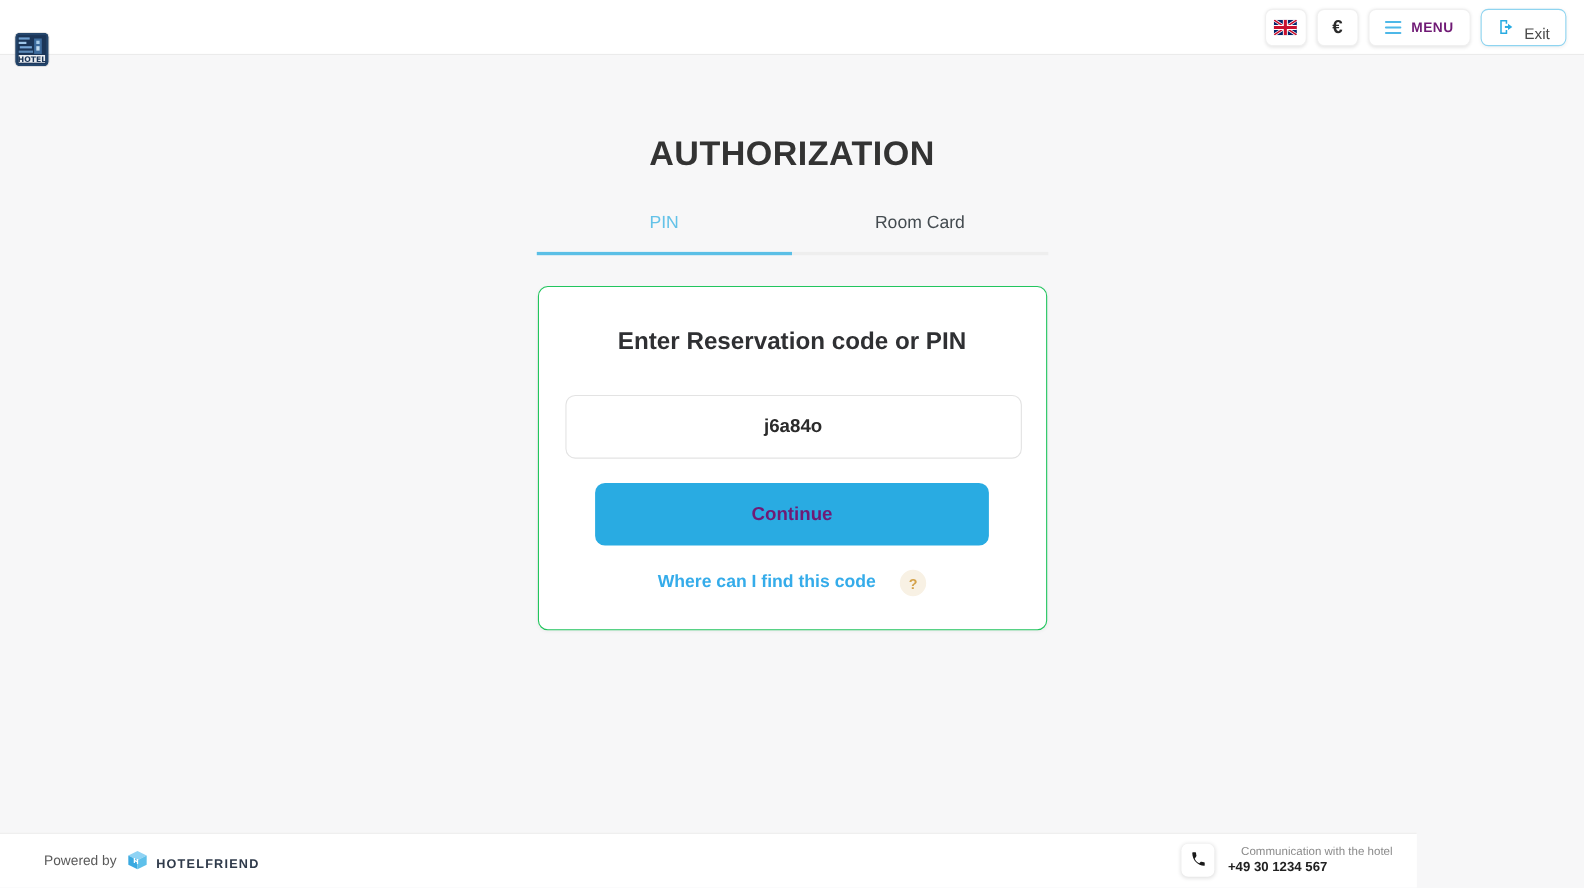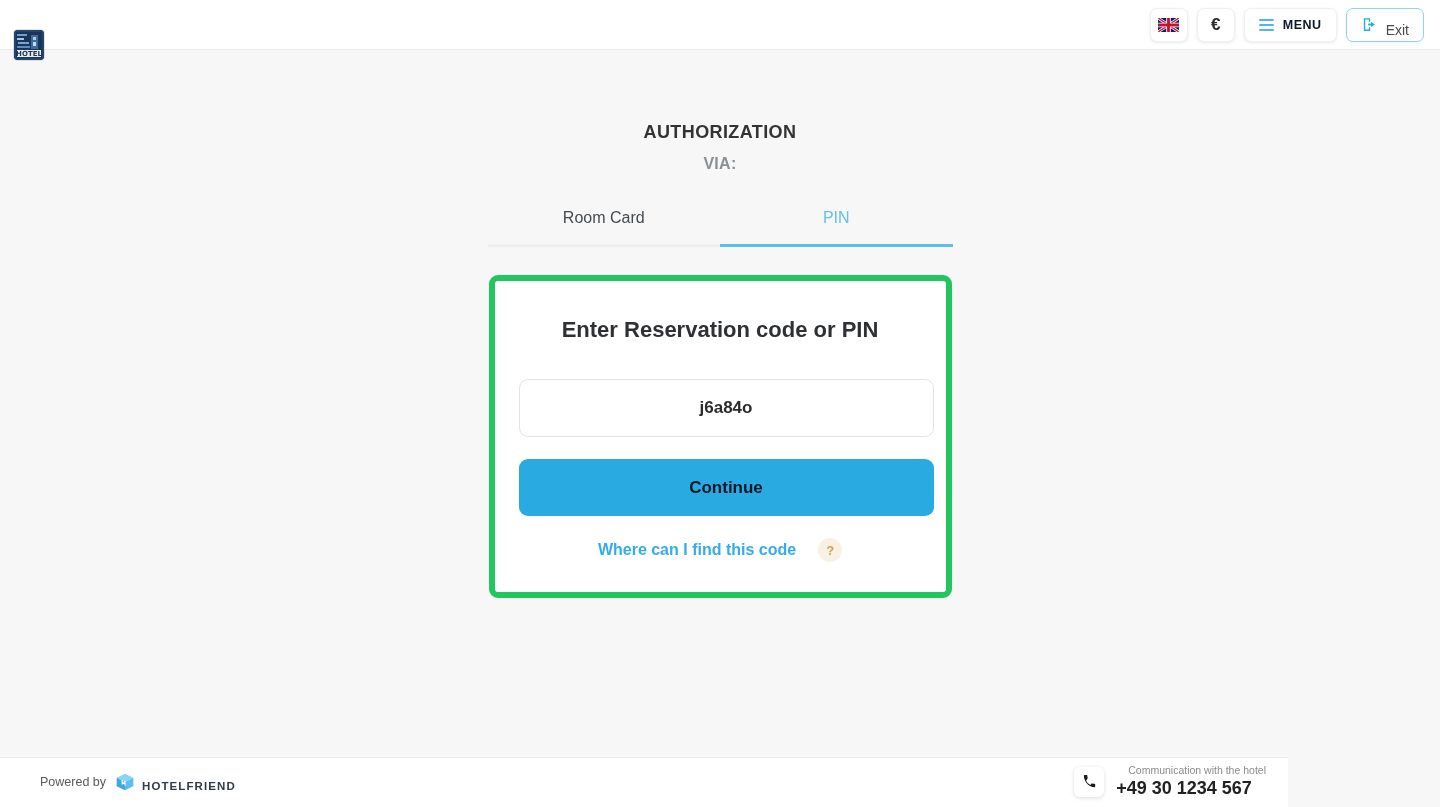--- a/index.html
+++ b/index.html
@@ -95,21 +95,21 @@
     display: block;
     height: 2px;
     background: #4db8e8;
     border-radius: 2px;
   }
 
   .menu-label {
     font-size: 12.5px;
     font-weight: 700;
     letter-spacing: 0.5px;
-    color: #0f172a;
+    color: #701a75;
   }
 
   .hbtn-exit {
     padding: 0 14px;
     gap: 8px;
     border: 1px solid #8ed4f0;
     box-shadow: 0 1px 3px rgba(0,0,0,0.05);
   }
 
   .exit-label {
@@ -124,21 +124,21 @@
     top: 50px; left: 0;
     width: 1440px;
     height: 707px;
     background: #f7f7f8;
     overflow: hidden;
   }
 
   .page-title {
     margin-top: 72px;
     text-align: center;
-    font-size: 18px;
+    font-size: 31px;
     font-weight: 700;
     letter-spacing: 0.4px;
     color: #333333;
   }
 
   .page-subtitle {
     margin-top: 12px;
     text-align: center;
     font-size: 16px;
     font-weight: 700;
@@ -167,21 +167,21 @@
   .tab.active {
     color: #63c2e8;
     border-bottom-color: #5bbfe6;
   }
 
   
   .card {
     width: 463px;
     margin: 28px auto 0 auto;
     background: #ffffff;
-    border: 6px solid #22c55e;
+    border: 1px solid #22c55e;
     border-radius: 9px;
     box-shadow: 0 1px 3px rgba(0,0,0,0.04);
     padding: 36px 24px 30px 24px;
   }
 
   .card-title {
     text-align: center;
     font-size: 22px;
     font-weight: 700;
     color: #2f3033;
@@ -204,27 +204,27 @@
     outline: none;
     padding: 10px 12px;
   }
   .code-input::placeholder {
     color: #b8b8b8;
     font-weight: 400;
   }
 
   .continue-btn {
     display: block;
-    width: 415px;
+    width: 358px;
     height: 57px;
     margin: 22px auto 0 auto;
     background: #29abe2;
     border: none;
     border-radius: 9px;
-    color: #0f172a;
+    color: #701a75;
     font-family: "Liberation Sans", sans-serif;
     font-size: 17px;
     font-weight: 700;
     cursor: pointer;
   }
 
   .help-row {
     margin-top: 22px;
     display: flex;
     align-items: center;
@@ -315,21 +315,21 @@
     line-height: 1.15;
   }
 
   .contact-label {
     font-size: 10.5px;
     color: #8b8b8b;
     margin-left: 12px;
   }
 
   .contact-number {
-    font-size: 18px;
+    font-size: 12px;
     font-weight: 700;
     color: #212121;
     margin-top: 2px;
   }
 </style>
 </head>
 <body>
 
 <div class="header">
 
@@ -383,25 +383,24 @@
       <span class="exit-label">Exit</span>
     </div>
 
   </div>
 </div>
 
 <div class="main">
 
   <h1 class="page-title">AUTHORIZATION</h1>
 
-  <div class="page-subtitle">VIA:</div>
 
   <div class="tabs">
+    <div class="tab active">PIN</div>
     <div class="tab">Room Card</div>
-    <div class="tab active">PIN</div>
   </div>
 
   <div class="card">
 
     <div class="card-title">Enter Reservation code or PIN</div>
 
     <input class="code-input" type="text" autofocus="" value="j6a84o" style="">
 
     <button class="continue-btn">Continue</button>
 

